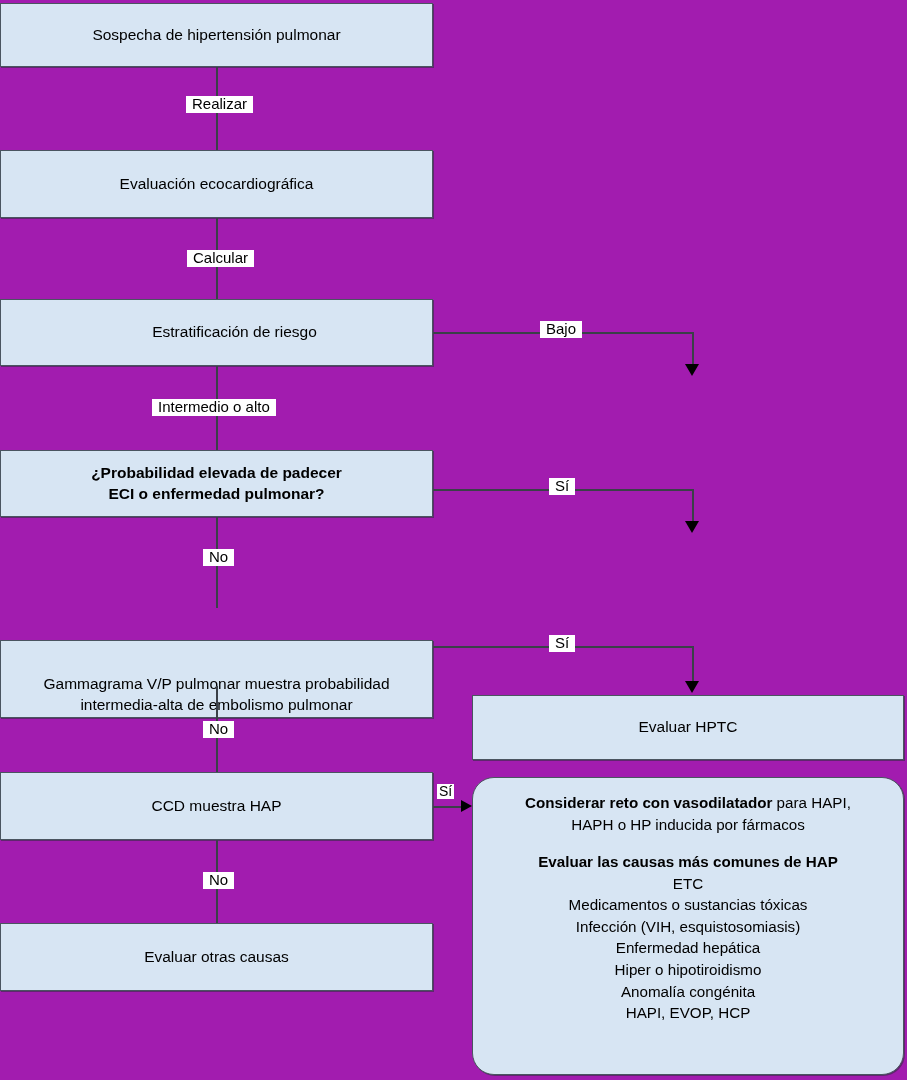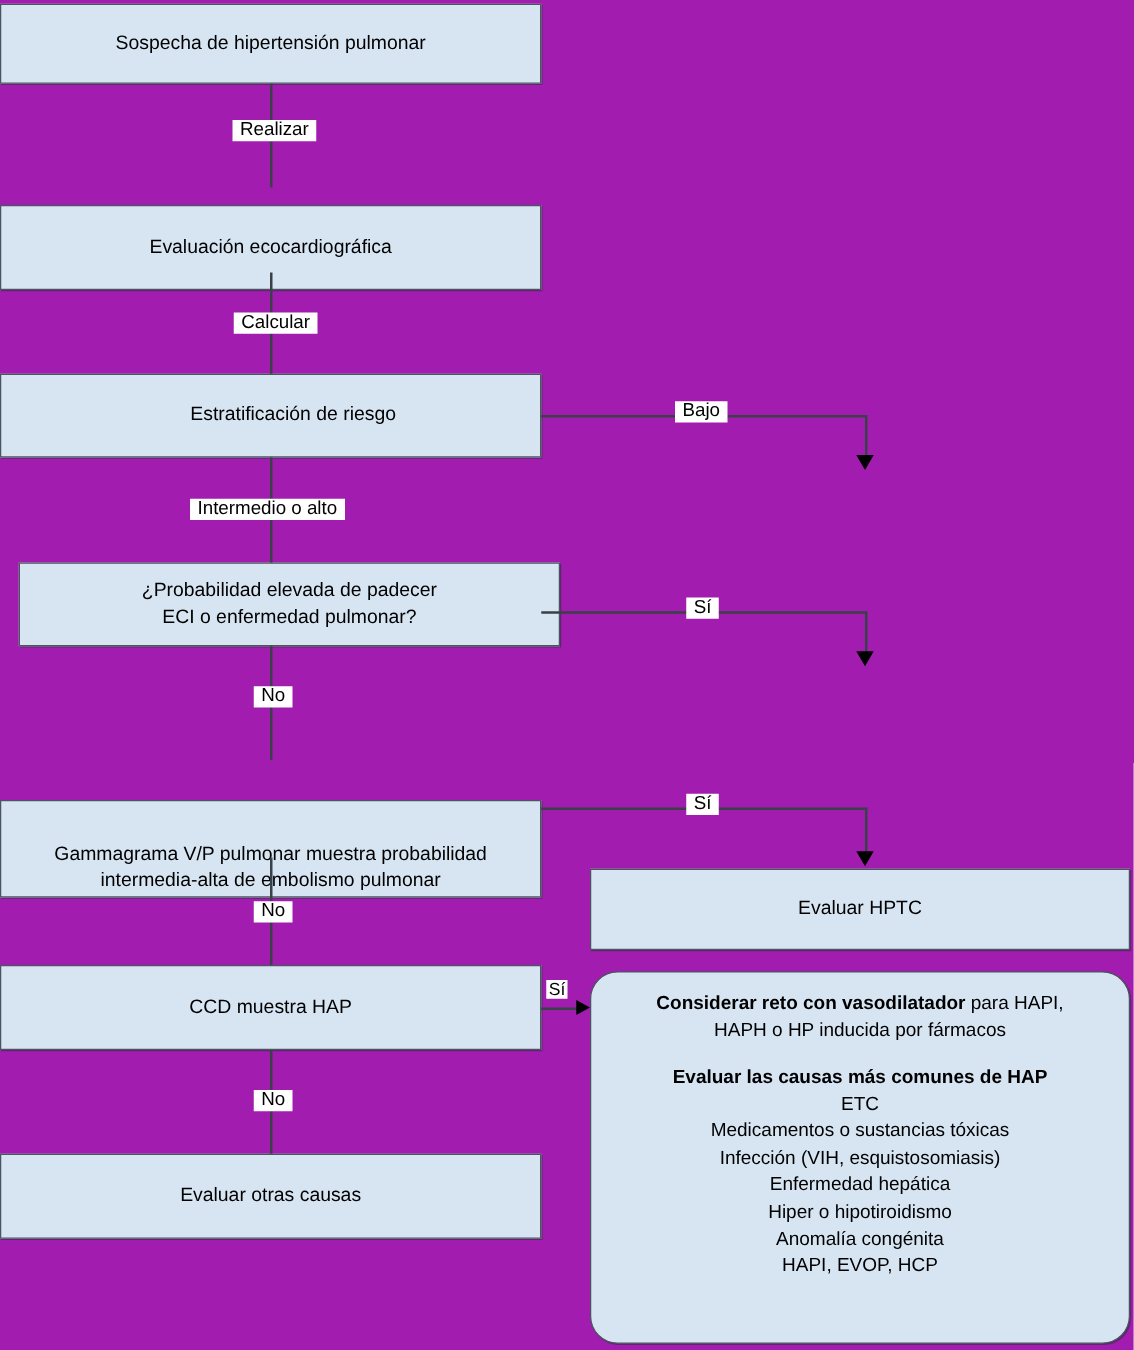--- a/index.html
+++ b/index.html
@@ -89,29 +89,29 @@
 </style>
 </head>
 <body>
 
 <div id="canvas">
 
   <div class="node" style="left:0px; top:3px; width:433px; height:64px;">
     <span class="txt">Sospecha de hipertensión pulmonar</span>
   </div>
 
-  <div class="node" style="left:0px; top:164px; width:433px; height:68px;">
+  <div class="node" style="left:0px; top:150px; width:433px; height:68px;">
     <span class="txt">Evaluación ecocardiográfica</span>
   </div>
 
   <div class="node" style="left:0px; top:299px; width:433px; height:67px;padding-left:44px;">
     <span class="txt">Estratificación de riesgo</span>
   </div>
 
-  <div class="node" style="left:15px; top:450px; width:433px; height:67px;">
+  <div class="node" style="left:0px; top:450px; width:433px; height:67px;font-weight:bold;">
     <span class="txt">¿Probabilidad elevada de padecer
 ECI o enfermedad pulmonar?</span>
   </div>
 
   <div class="node" style="left:0px; top:640px; width:433px; height:78px;align-items:flex-end;">
     <span class="txt">Gammagrama V/P pulmonar muestra probabilidad
 intermedia-alta de embolismo pulmonar</span>
   </div>
 
   <div class="node" style="left:0px; top:772px; width:433px; height:68px;">

